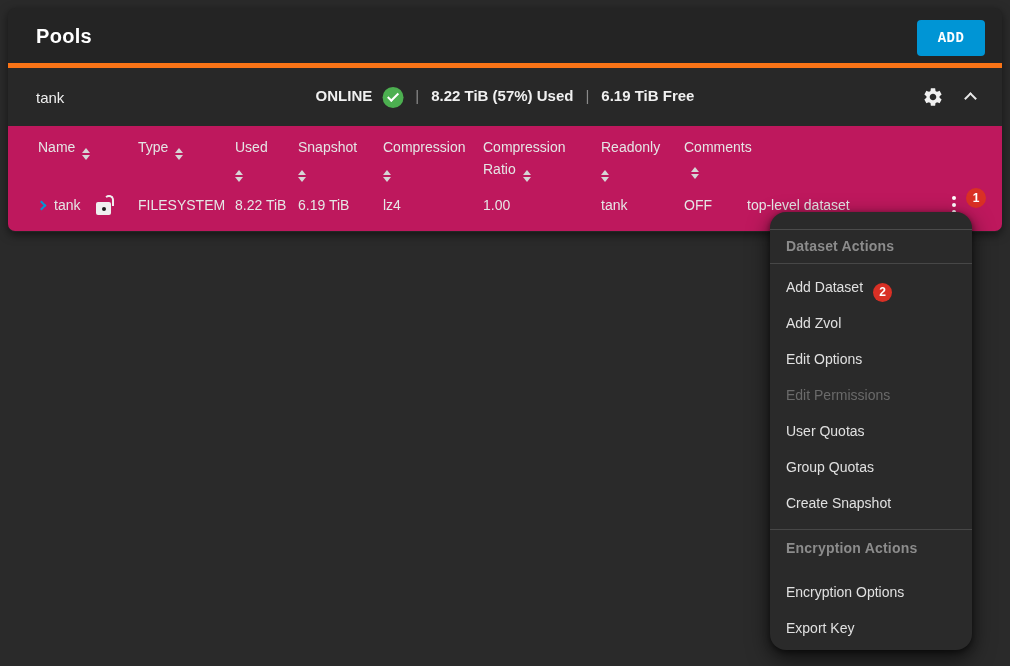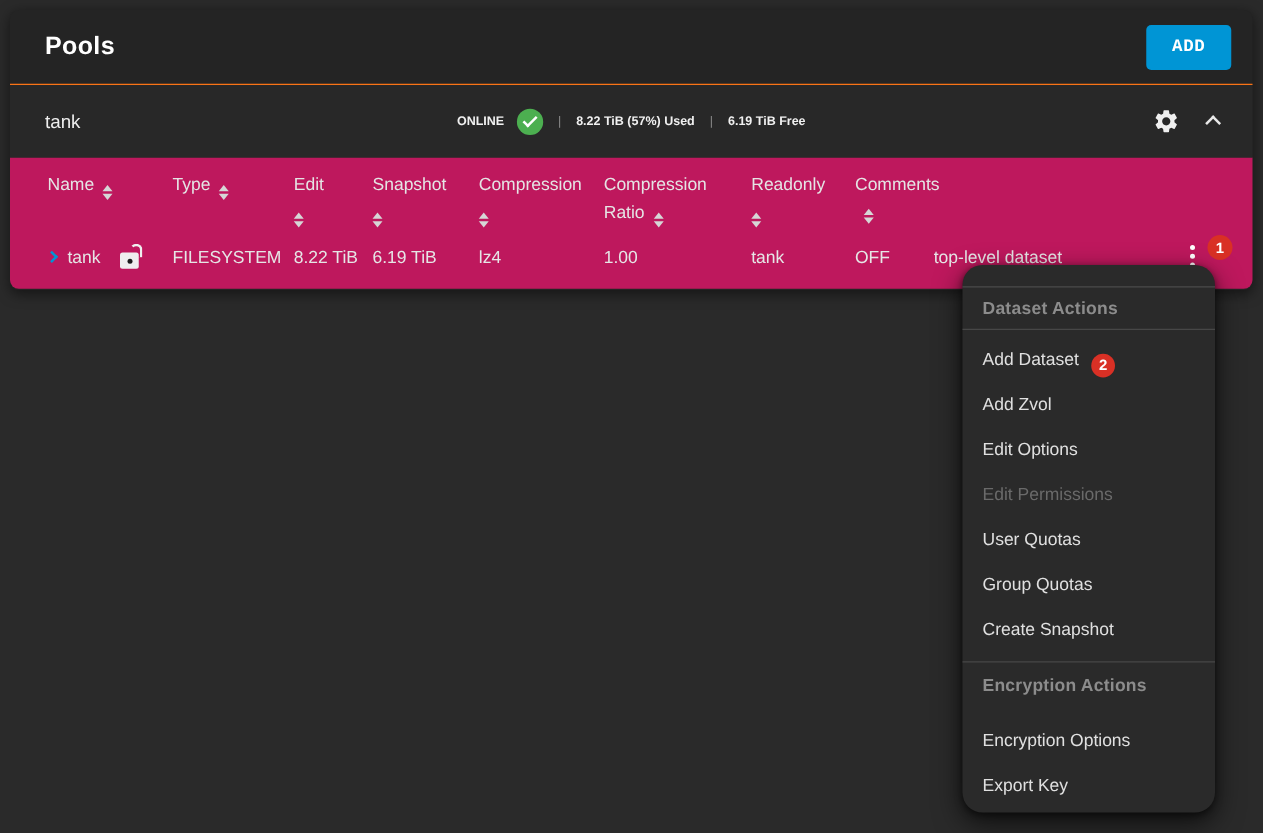--- a/index.html
+++ b/index.html
@@ -13,38 +13,38 @@
   }
 
   
   .card {
     position:absolute; left:8px; top:8px; width:994px; height:224px;
     background:#242424; border-radius:7px;
     box-shadow:0 3px 10px rgba(0,0,0,.5);
   }
 
   
-  .card-header { position:relative; height:60px; border-bottom:1px solid #f97316; }
+  .card-header { position:relative; height:60px; border-bottom:5px solid #f97316; }
   .page-title {
     position:absolute; left:28px; top:50%; transform:translateY(-50%);
     font-size:20px; font-weight:bold; color:#fff; letter-spacing:.3px;
   }
   .add-btn {
     position:absolute; right:17px; top:12px; width:68px; height:36px;
     background:#0095d5; color:#fff; border:none; border-radius:4px;
     font-family:Liberation Mono, monospace; font-size:14px; font-weight:bold; letter-spacing:.5px;
     cursor:pointer;
   }
 
   
   .pool-row { position:relative; height:58px; background:#282828; display:flex; align-items:center; }
   .pool-name { position:absolute; left:28px; font-size:15px; color:#eee; }
   .pool-status {
     position:absolute; left:50%; transform:translateX(-50%);
-    display:flex; align-items:center; gap:10px; font-size:10px; font-weight:bold; color:#f0f0f0;
+    display:flex; align-items:flex-start; gap:10px; font-size:15px; font-weight:bold; color:#f0f0f0;
     white-space:nowrap;
   }
   .sep { color:#8a8a8a; font-weight:normal; padding:0 2px; }
   .check-circle {
     position:relative; width:21px; height:21px; border-radius:50%; background:#4caf50;
     display:inline-block;
   }
   .check-circle::after {
     content:""; position:absolute; left:5px; top:6px; width:9px; height:4px;
     border-left:2px solid #fff; border-bottom:2px solid #fff; transform:rotate(-45deg);
@@ -162,21 +162,21 @@
             <i class="dn"></i>
           </span>
       </div>
       <div class="th">
         <span>Type</span><span class="sort-icon">
             <i class="up"></i>
             <i class="dn"></i>
           </span>
       </div>
       <div class="th">
-        <div>Edit</div>
+        <div>Used</div>
         <div class="line2"><span class="sort-icon" style="margin-left:0">
               <i class="up"></i>
               <i class="dn"></i>
             </span></div>
       </div>
       <div class="th">
         <div>Snapshot</div>
         <div class="line2"><span class="sort-icon" style="margin-left:0">
               <i class="up"></i>
               <i class="dn"></i>

